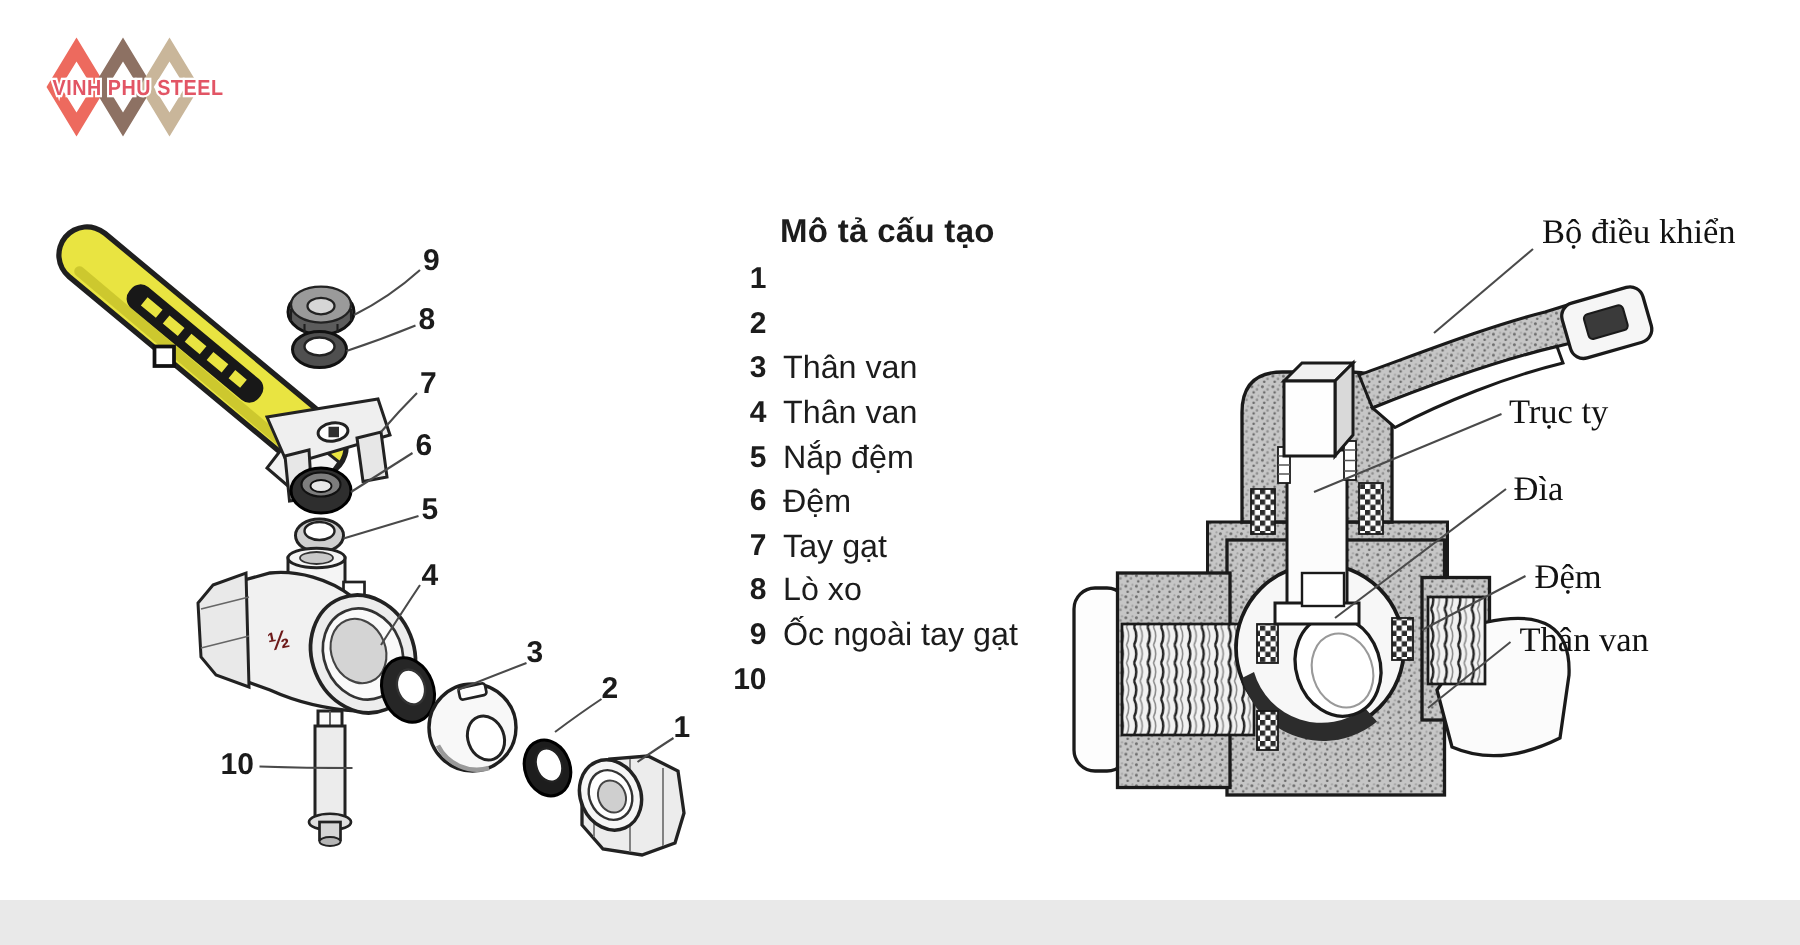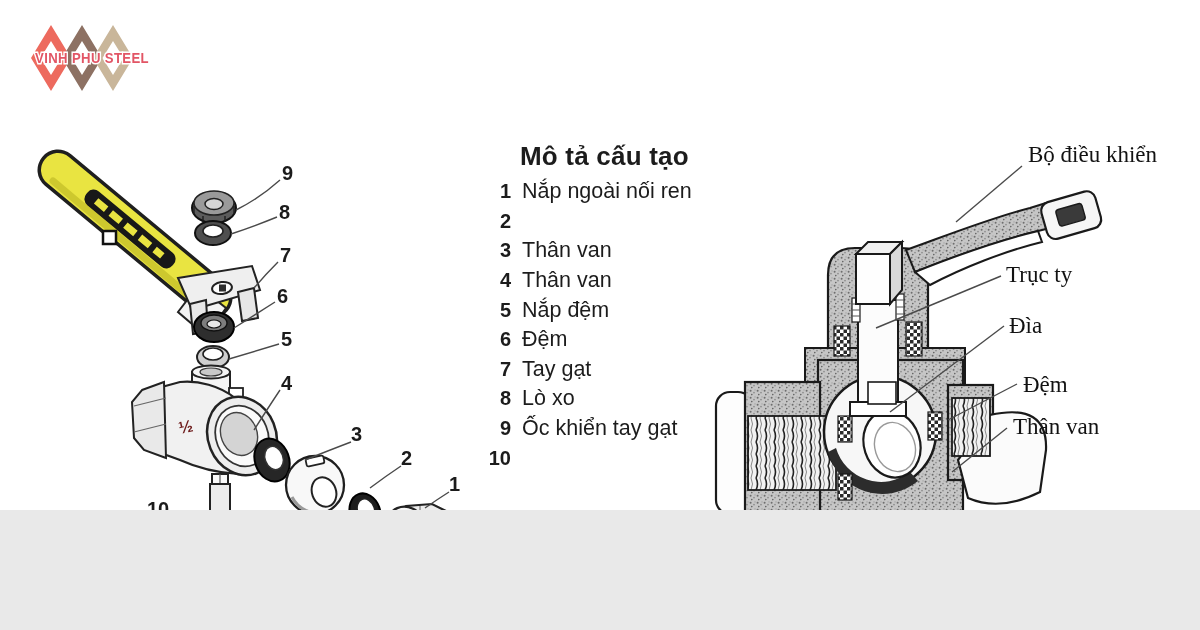--- a/index.html
+++ b/index.html
@@ -1,23 +1,23 @@
 <!DOCTYPE html>
 <html><head>
 <meta charset="utf-8">
 <style>
   html,body{margin:0;padding:0;background:#e9e9e9;}
-  .canvas{position:relative;width:1200px;height:510px;background:#ffffff;overflow:hidden;
+  .canvas{position:relative;width:1200px;height:600px;background:#ffffff;overflow:hidden;
           font-family:"Liberation Sans",sans-serif;}
   svg{position:absolute;display:block;}
   .logo-svg{left:22px;top:10px;}
   .exploded-svg{left:30px;top:140px;}
   .xsec-svg{left:700px;top:130px;}
   .parts-list{position:absolute;left:484px;top:141px;color:#1c1c1c;}
-  .pl-title{font-weight:bold;font-size:26px;margin-left:36px;margin-bottom:5px;letter-spacing:0.2px;}
+  .pl-title{font-weight:bold;font-size:22px;margin-left:36px;margin-bottom:5px;letter-spacing:0.2px;}
   .pl-row{display:flex;align-items:center;height:29.6px;font-size:21.5px;}
   .pl-num{width:27px;text-align:right;font-weight:bold;font-size:20px;flex:none;}
   .pl-label{margin-left:11px;white-space:nowrap;}
   .callout-num{font-family:"Liberation Sans",sans-serif;font-size:20px;font-weight:bold;fill:#1b1b1b;}
   .xsec-label{font-family:"Liberation Serif","DejaVu Serif",serif;font-size:23px;fill:#121212;}
   .leader{stroke:#4a4a4a;stroke-width:1.4;fill:none;}
   .ln{stroke:#1e1e1e;fill:none;}
 </style>
 </head>
 <body>
@@ -148,21 +148,20 @@
     <text class="callout-num" x="321" y="301">3</text>
     <text class="callout-num" x="371" y="325">2</text>
     <text class="callout-num" x="419" y="351">1</text>
     <text class="callout-num" x="117" y="376">10</text>
   </svg>
 
   <div class="parts-list">
     <div class="pl-title">Mô tả cấu tạo</div>
     <div class="pl-row">
         <span class="pl-num">1</span>
-        <span class="pl-label">Nắp ngoài nối ren</span>
       </div>
     <div class="pl-row">
         <span class="pl-num">2</span>
       </div>
     <div class="pl-row">
         <span class="pl-num">3</span>
         <span class="pl-label">Thân van</span>
       </div>
     <div class="pl-row">
         <span class="pl-num">4</span>
@@ -179,21 +178,21 @@
     <div class="pl-row">
         <span class="pl-num">7</span>
         <span class="pl-label">Tay gạt</span>
       </div>
     <div class="pl-row">
         <span class="pl-num">8</span>
         <span class="pl-label">Lò xo</span>
       </div>
     <div class="pl-row">
         <span class="pl-num">9</span>
-        <span class="pl-label">Ốc khiển tay gạt</span>
+        <span class="pl-label">Ốc ngoài tay gạt</span>
       </div>
     <div class="pl-row">
         <span class="pl-num">10</span>
       </div>
   </div>
 
   <svg class="xsec-svg" width="500" height="420" viewBox="0 0 500 420">
     <defs>
       <pattern id="stip" width="7" height="7" patternUnits="userSpaceOnUse">
         <rect width="7" height="7" fill="#c6c6c6"></rect>

